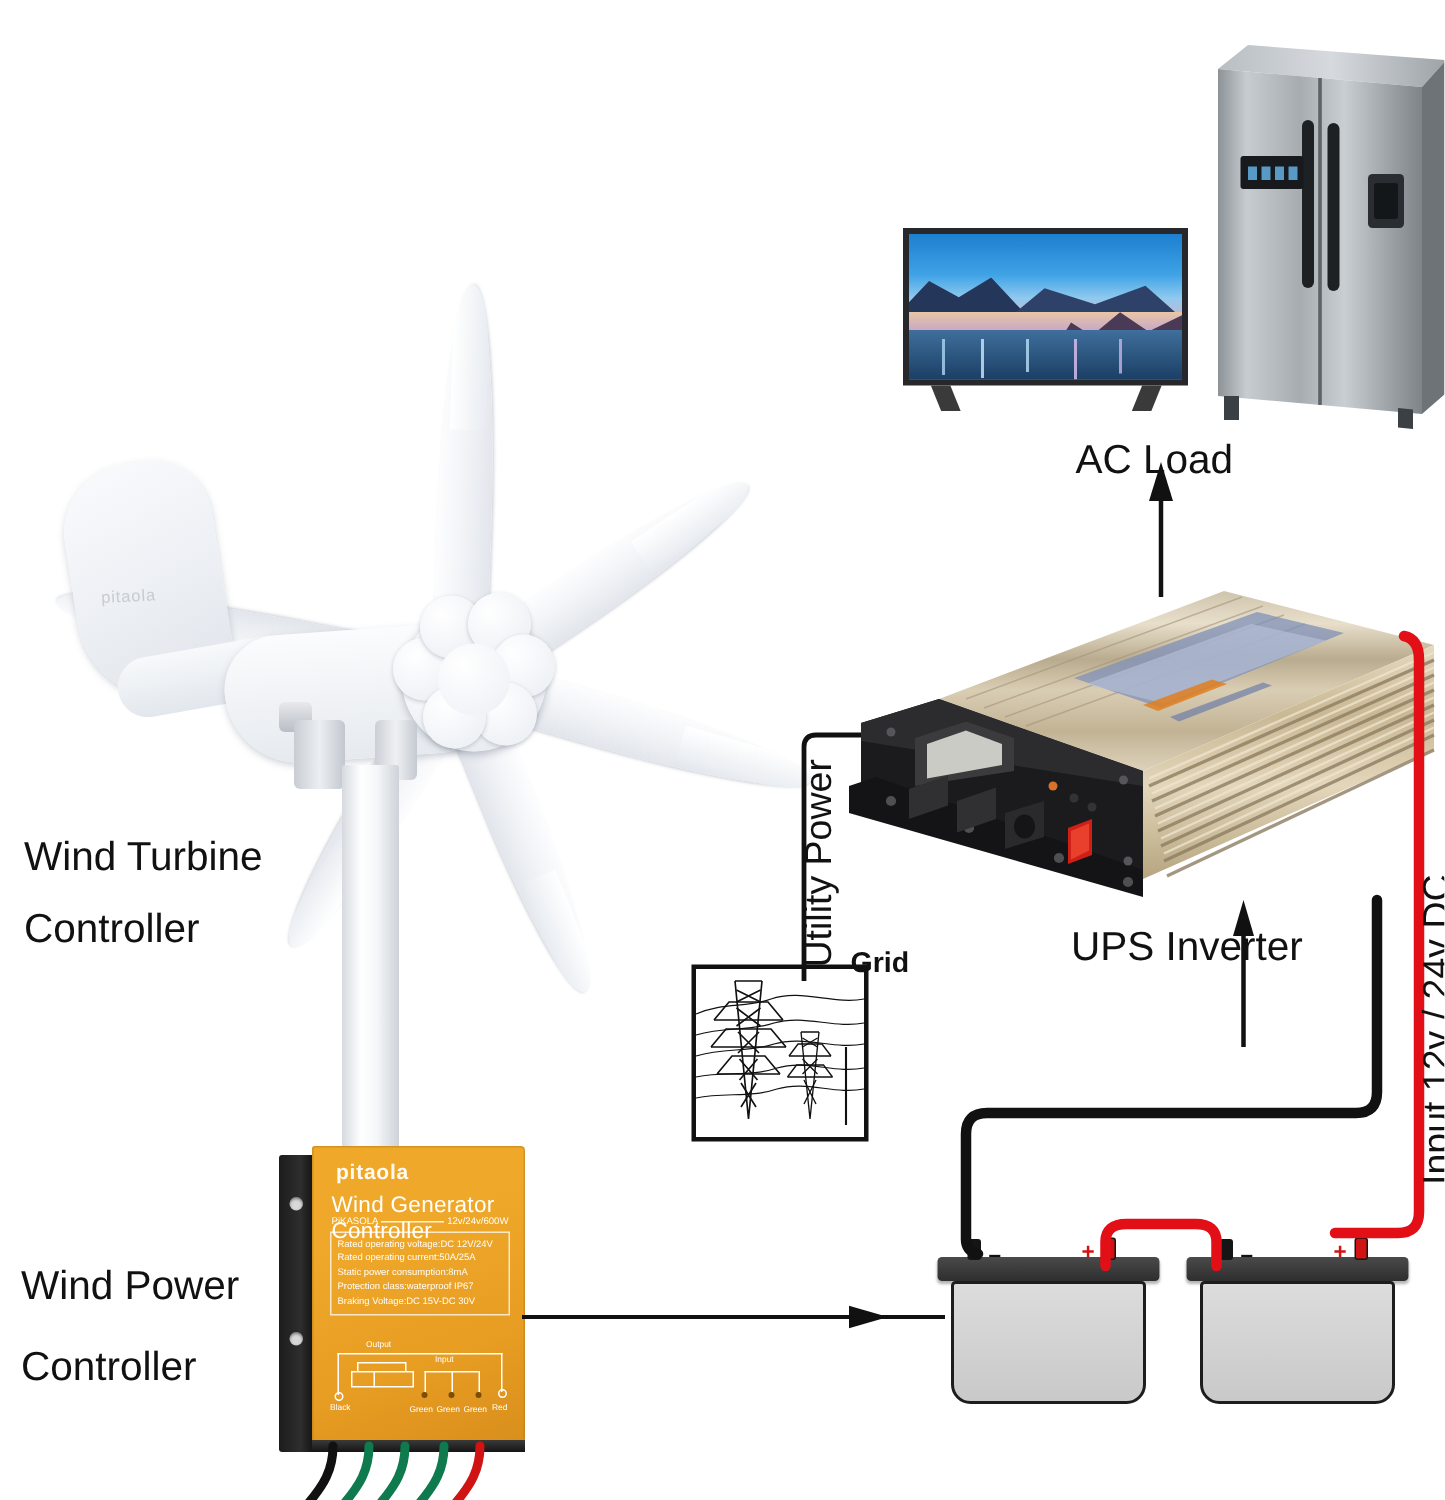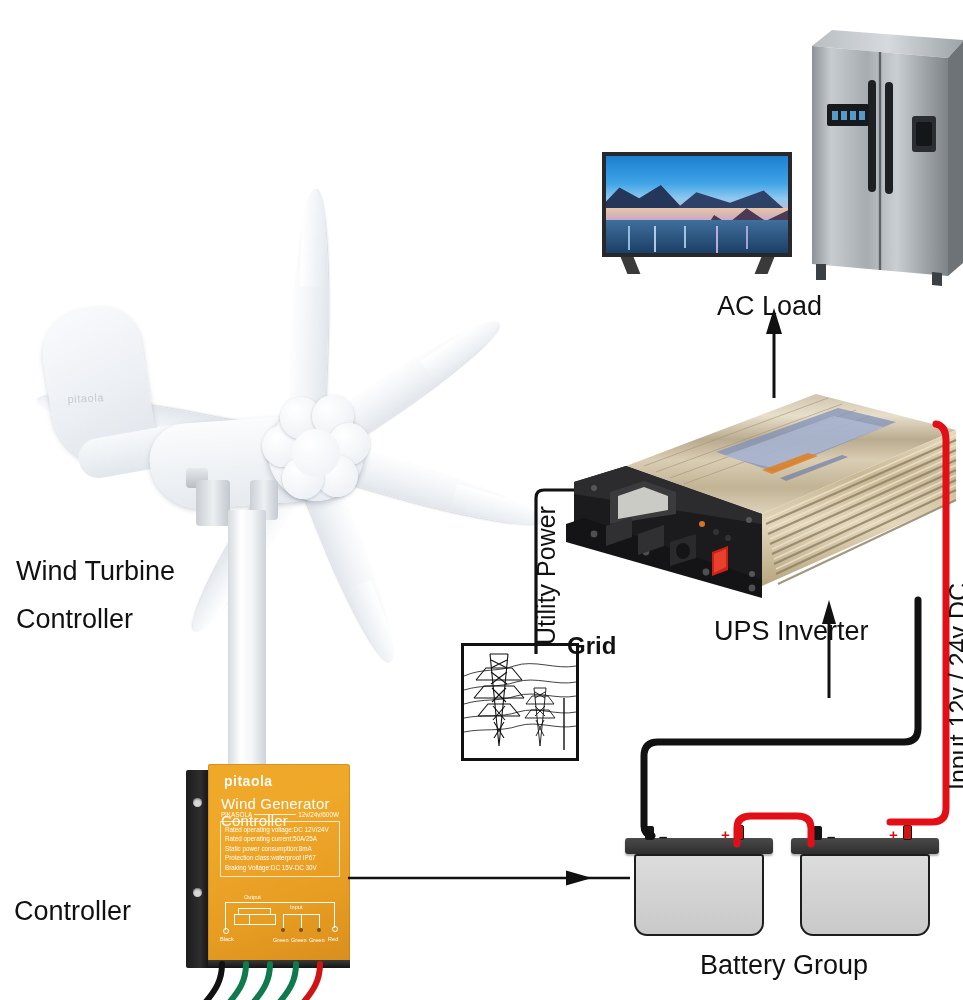--- a/index.html
+++ b/index.html
@@ -3,21 +3,21 @@
 <meta charset="utf-8">
 <title>Wind Turbine System Diagram</title>
 <style>
   html,body{margin:0;padding:0;background:#fff;}
   body{font-family:"Liberation Sans",sans-serif;}
   #stage{position:relative;width:963px;height:1000px;background:#ffffff;overflow:hidden;}
   .abs{position:absolute;}
   .lbl{color:#111;font-family:"Liberation Sans",sans-serif;font-weight:400;white-space:nowrap;}
   .lbl-lg{font-size:27px;}
   .lbl-md{font-size:25px;}
-  .lbl-grid{font-size:24px;font-weight:700;}
+  .lbl-grid{font-size:19px;font-weight:700;}
   .vert{transform-origin:0 0;}
 
   
   #turbine{left:0px;top:60px;width:470px;height:760px;}
   .blade{position:absolute;left:300px;top:375px;width:250px;height:36px;
          background:linear-gradient(180deg,#fdfdfe 0%,#f2f4f7 45%,#e2e6ec 100%);
          border-radius:3px 60% 60% 3px / 3px 50% 50% 3px;
          transform-origin:6px 18px;
          box-shadow:0 1px 2px rgba(120,130,145,.35);}
   .blade::after{content:"";position:absolute;right:0;top:6px;width:90px;height:24px;
@@ -214,20 +214,21 @@
 
     <svg class="abs" style="left:14px;top:200px;" width="160" height="42">
       <path d="M22,0 C22,16 16,26 4,40" stroke="#111111" stroke-width="6" fill="none" stroke-linecap="round"></path>
       <path d="M46,0 C46,16 40,26 28,40" stroke="#0f7a4d" stroke-width="6" fill="none" stroke-linecap="round"></path>
       <path d="M70,0 C70,16 64,26 52,40" stroke="#0f7a4d" stroke-width="6" fill="none" stroke-linecap="round"></path>
       <path d="M96,0 C96,16 90,26 78,40" stroke="#0f7a4d" stroke-width="6" fill="none" stroke-linecap="round"></path>
       <path d="M120,0 C120,16 114,26 102,40" stroke="#d01414" stroke-width="6" fill="none" stroke-linecap="round"></path>
     </svg>
   </div>
 
+  <div class="abs lbl lbl-lg" style="left:14px;top:842px;">Wind Power</div>
   <div class="abs lbl lbl-lg" style="left:14px;top:896px;">Controller</div>
 
   <svg class="abs" style="left:348px;top:868px;" width="300" height="20">
     <line x1="0" y1="10" x2="282" y2="10" stroke="#111" stroke-width="2.6"></line>
     <polygon points="218,2.5 244,10 218,17.5" fill="#111"></polygon>
   </svg>
 
   <div class="abs" id="gridbox">
     <svg width="112" height="112" viewBox="0 0 112 112">
       <g stroke="#111" stroke-width="0.8" fill="none">
@@ -427,21 +428,20 @@
       <div class="sign" style="left:36px;top:-9px;">–</div>
       <div class="term-red" style="left:112px;"></div>
       <div class="sign sign-red" style="left:98px;top:-11px;">+</div>
     </div>
 
     <svg class="abs" style="left:104px;top:-10px;" width="110" height="40">
       <path d="M8,34 L8,18 Q8,6 22,6 L68,6 Q82,6 82,18 L82,34" stroke="#e20f17" stroke-width="7" fill="none" stroke-linecap="round"></path>
     </svg>
   </div>
 
-  <div class="abs lbl lbl-lg" style="left:700px;top:950px;">Battery Group</div>
 
   <svg class="abs" style="left:630px;top:600px;" width="320" height="250">
     <path d="M288,0 L288,128 Q288,142 274,142 L28,142 Q14,142 14,156 L14,226 Q14,234 22,236" stroke="#111111" stroke-width="7" fill="none" stroke-linecap="round"></path>
   </svg>
 
   <svg class="abs" style="left:880px;top:424px;" width="80" height="414">
     <path d="M56,0 Q66,2 66,16 L66,384 Q66,398 52,398 L10,398" stroke="#e20f17" stroke-width="7" fill="none" stroke-linecap="round"></path>
   </svg>
 
   <div class="abs lbl lbl-md vert" style="left:944px;top:790px;transform:rotate(-90deg);">Input 12v / 24v DC</div>

